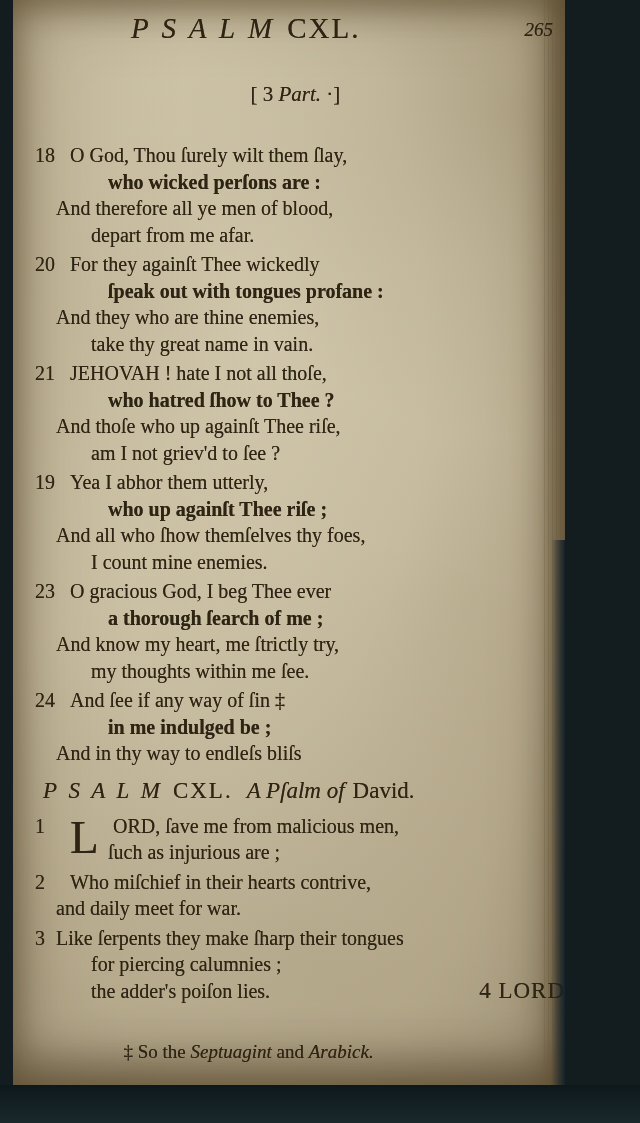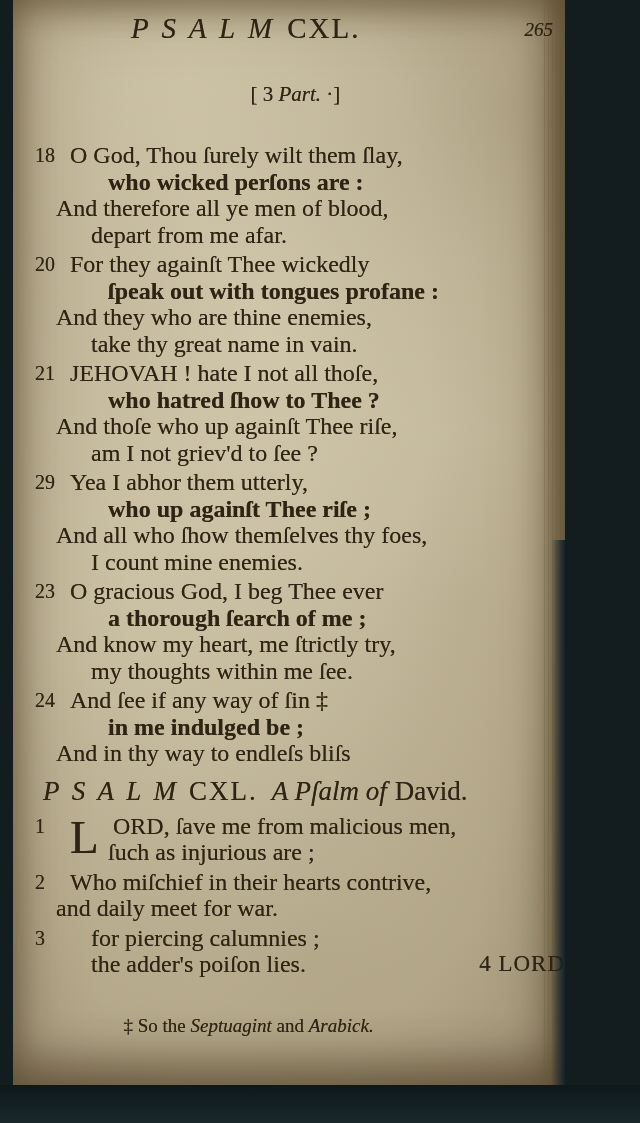--- a/index.html
+++ b/index.html
@@ -44,26 +44,26 @@
   .pre{white-space:pre-wrap;}
   .ital{font-style:italic;}
   .running-header{position:relative;height:46px;padding-left:100px;font-size:29px;line-height:44px;}
   .running-header .psalm-spaced{font-style:italic;letter-spacing:3px;}
   .running-header .numeral{margin-left:12px;letter-spacing:2px;}
   .pagenum{position:absolute;right:70px;top:2px;font-size:19px;font-style:italic;}
   .part-heading{margin-left:188px;font-size:21px;line-height:28px;}
   .verses{position:relative;margin-top:6px;}
   .verse{position:relative;margin-bottom:3px;}
   .vnum{position:absolute;left:4px;top:0;font-size:20px;line-height:26.5px;}
-  .vline{font-size:24px;line-height:26.5px;}
+  .vline{font-size:20px;line-height:26.5px;}
   .ind0{padding-left:39px;}
   .ind1{padding-left:77px;font-weight:bold;}
   .ind2{padding-left:25px;}
   .ind3{padding-left:60px;}
-  .psalm-heading{margin:8px 0 0 12px;font-size:27px;line-height:32px;}
+  .psalm-heading{margin:8px 0 0 12px;font-size:23px;line-height:32px;}
   .psalm-heading .psalm-spaced{font-style:italic;letter-spacing:3px;}
   .psalm-heading .numeral{margin-left:10px;margin-right:14px;letter-spacing:2px;}
   .psalm-heading .sub-italic{font-style:italic;margin-right:8px;}
   .verse1{min-height:53px;}
   .dropcap{position:absolute;left:39px;top:-1px;font-size:47px;line-height:50px;}
   .dcl1{padding-left:82px;}
   .dcl2{padding-left:77px;}
   .section2-wrap{position:relative;}
   .catchword{position:absolute;right:58px;bottom:0;font-size:23px;line-height:26.5px;letter-spacing:1px;}
   .footnote{margin:12px 0 0 64px;font-size:19px;line-height:24px;}
@@ -102,21 +102,21 @@
           <div class="vline ind3">take thy great name in vain.</div>
         </div>
         <div class="verse">
           <span class="vnum">21</span>
           <div class="vline ind0">JEHOVAH ! hate I not all thoſe,</div>
           <div class="vline ind1">who hatred ſhow to Thee ?</div>
           <div class="vline ind2">And thoſe who up againſt Thee riſe,</div>
           <div class="vline ind3">am I not griev'd to ſee ?</div>
         </div>
         <div class="verse">
-          <span class="vnum">29</span>
+          <span class="vnum">19</span>
           <div class="vline ind0">Yea I abhor them utterly,</div>
           <div class="vline ind1">who up againſt Thee riſe ;</div>
           <div class="vline ind2">And all who ſhow themſelves thy foes,</div>
           <div class="vline ind3">I count mine enemies.</div>
         </div>
         <div class="verse">
           <span class="vnum">23</span>
           <div class="vline ind0">O gracious God, I beg Thee ever</div>
           <div class="vline ind1">a thorough ſearch of me ;</div>
           <div class="vline ind2">And know my heart, me ſtrictly try,</div>
@@ -142,20 +142,21 @@
         <div class="vline dcl2">ſuch as injurious are ;</div>
       </div>
       <div id="section2rest">
           <div class="verse">
             <span class="vnum">2</span>
             <div class="vline ind0">Who miſchief in their hearts contrive,</div>
             <div class="vline ind2">and daily meet for war.</div>
           </div>
           <div class="verse">
             <span class="vnum">3</span>
+            <div class="vline ind2">Like ſerpents they make ſharp their tongues</div>
             <div class="vline ind3">for piercing calumnies ;</div>
             <div class="vline ind3">the adder's poiſon lies.</div>
           </div>
         </div>
       <div class="catchword">
         <span>4</span>
         <span>LORD</span>
       </div>
     </div>
 

